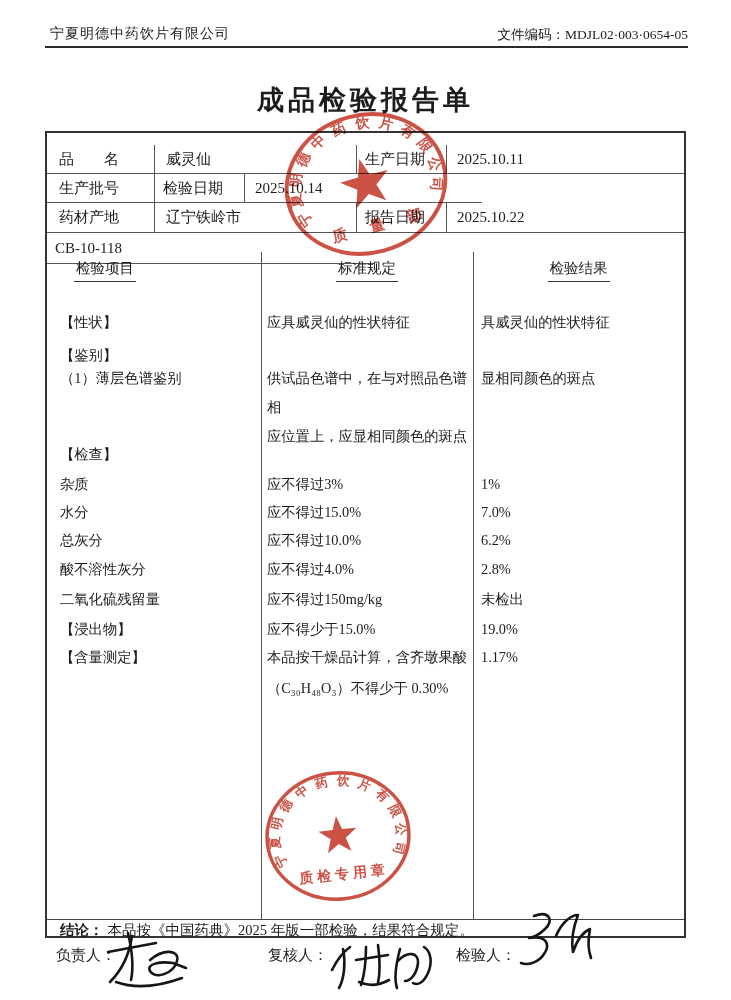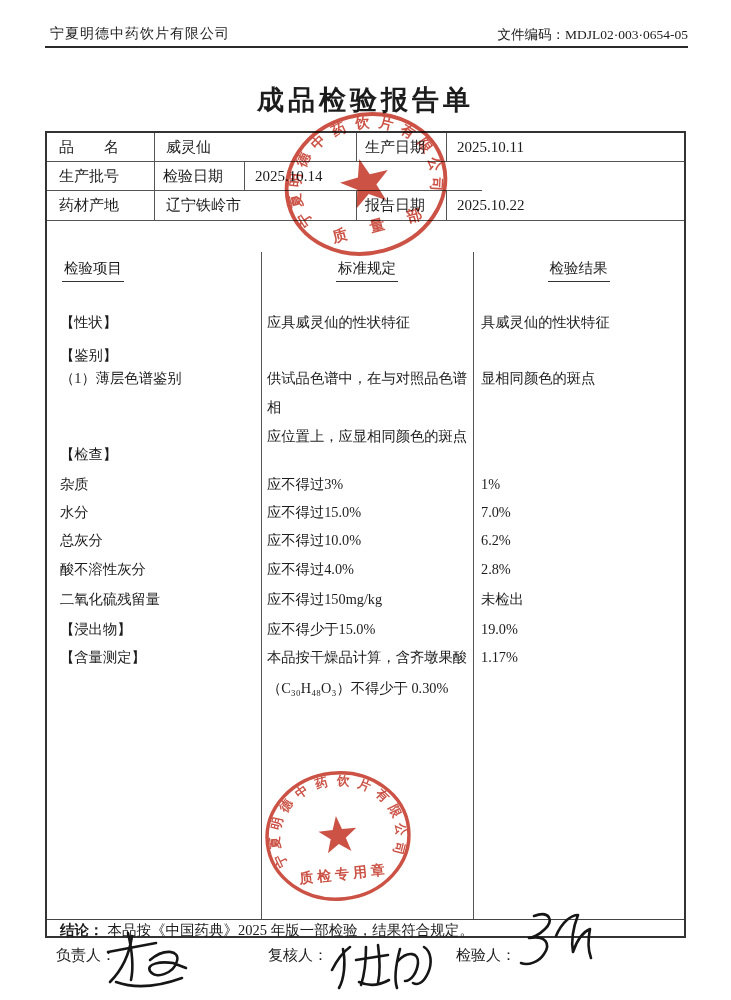--- a/index.html
+++ b/index.html
@@ -11,40 +11,40 @@
   
   .hdr-company{position:absolute;left:50px;top:25px;font-size:14px;letter-spacing:1px;}
   .hdr-code{position:absolute;right:43px;top:26px;font-size:13.5px;}
   .hdr-rule{position:absolute;left:45px;top:46px;width:643px;height:2px;background:#2a2a2a;}
   
   .doc-title{position:absolute;left:0;top:82px;width:731px;text-align:center;
     font-size:27px;font-weight:bold;letter-spacing:4px;}
   
   .sheet{position:absolute;left:45px;top:131px;width:641px;height:807px;
     border:2px solid #333;box-sizing:border-box;font-size:15px;}
-  .info-grid{position:absolute;left:0;top:0;width:100%;}
+  .info-grid{position:absolute;left:0;top:12px;width:100%;}
   .irow{display:flex;width:100%;box-sizing:border-box;}
   .icell{box-sizing:border-box;border-right:1px solid #555;border-bottom:1px solid #555;
     display:flex;align-items:center;}
   .icell.last{border-right:none;}
   .h29{height:29px;} .h30{height:30px;} .h31{height:31px;}
   .w-l1{width:108px;padding-left:12px;}
   .w-v1{width:202px;padding-left:11px;}
   .w-l2{width:90px;padding-left:8px;}
   .w-v2{width:237px;padding-left:10px;}
   .w-span12{width:310px;padding-left:12px;}
   .w-span34{width:327px;padding-left:8px;}
   .pinming{letter-spacing:0;}
   
   .test-section{position:absolute;left:0;top:119px;width:100%;height:667px;}
   .vline{position:absolute;top:0;bottom:0;width:1px;background:#555;}
   .vl1{left:214px;} .vl2{left:426px;}
   .thead{position:absolute;left:0;top:7px;width:100%;font-size:14.5px;}
   .thcell{display:inline-block;vertical-align:top;box-sizing:border-box;}
-  .th1{width:214px;padding-left:15px;text-align:left;}
+  .th1{width:214px;padding-left:27px;text-align:left;}
   .th2{width:212px;text-align:center;}
   .th3{width:211px;text-align:center;}
   .thead span{display:inline-block;border-bottom:1px solid #333;padding:0 2px 3px 2px;}
   .trow{position:absolute;left:0;width:100%;line-height:30px;font-size:14.3px;}
   .tcell{display:inline-block;vertical-align:top;box-sizing:border-box;white-space:pre-line;}
   .tc1{width:214px;padding-left:13px;}
   .tc2{width:212px;padding-left:6px;}
   .tc3{width:211px;padding-left:8px;}
   .r0{top:55px;} .r1{top:88px;} .r2{top:112px;line-height:29px;}
   .r3{top:187px;} .r4{top:217px;} .r5{top:245px;} .r6{top:273px;}
@@ -86,20 +86,21 @@
       <div class="icell h29 w-l2">检验日期</div>
       <div class="icell h29 w-v2 last">2025.10.14</div>
     </div>
     <div class="irow">
       <div class="icell h30 w-l1">药材产地</div>
       <div class="icell h30 w-v1">辽宁铁岭市</div>
       <div class="icell h30 w-l2">报告日期</div>
       <div class="icell h30 w-v2 last">2025.10.22</div>
     </div>
     <div class="irow">
+      <div class="icell h31 w-span34 last">CB-10-118</div>
     </div>
   </div>
 
   <div class="test-section">
     <div class="vline vl1"></div>
     <div class="vline vl2"></div>
 
     <div class="thead">
       <div class="thcell th1"><span>检验项目</span></div><div class="thcell th2"><span>标准规定</span></div><div class="thcell th3"><span>检验结果</span></div>
     </div>

